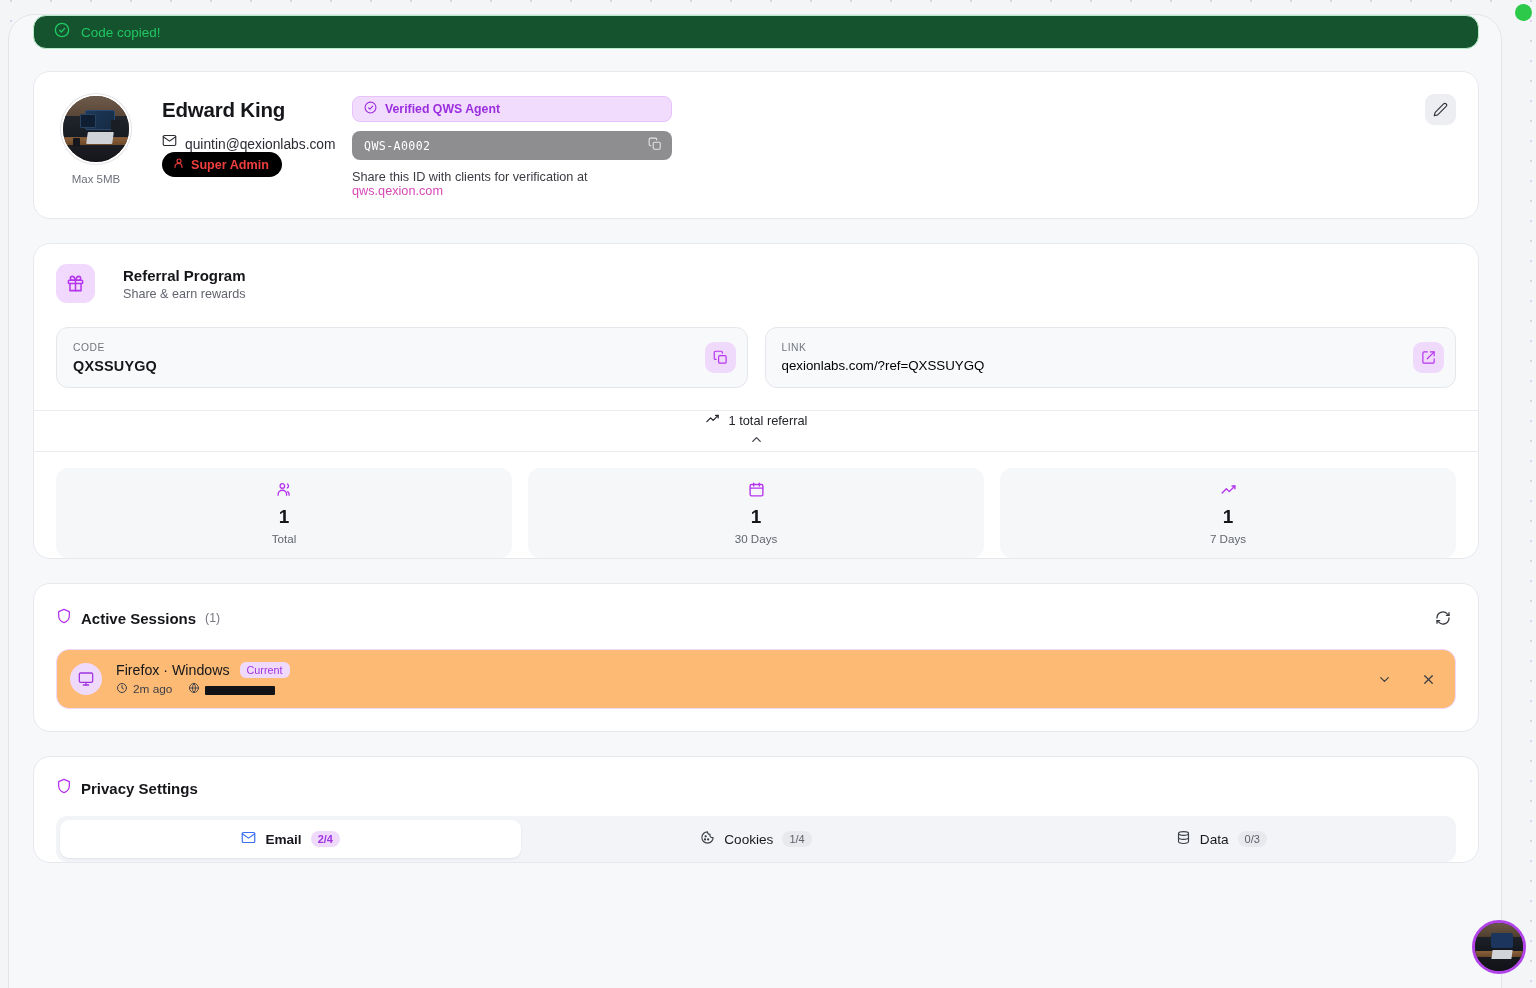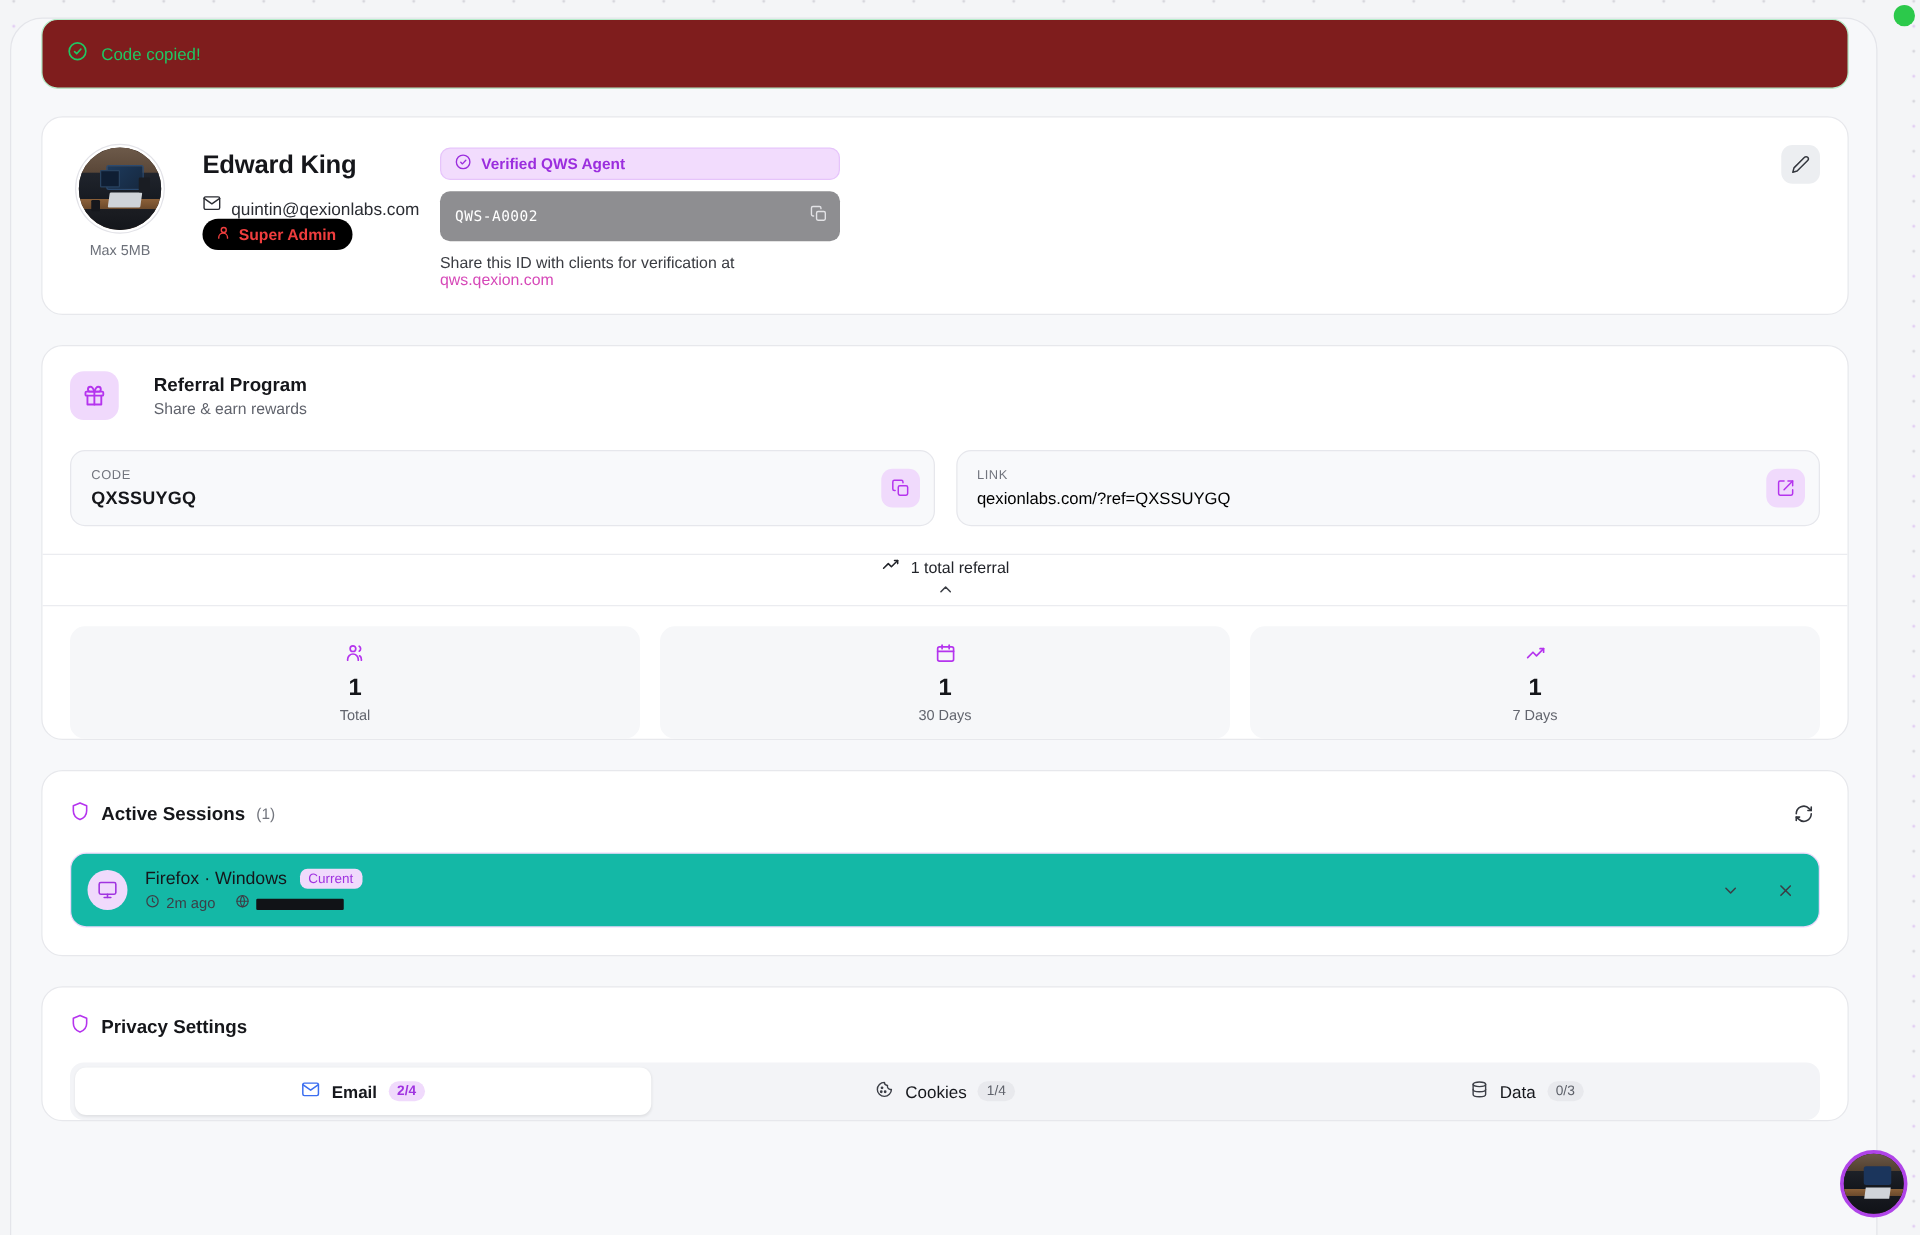--- a/index.html
+++ b/index.html
@@ -61,23 +61,23 @@
   .bell-btn {
     width: 34px; height: 34px;
     display: flex; align-items: center; justify-content: center;
     cursor: pointer;
     background: transparent;
     border: none;
   }
 
   
   .toast {
-    height: 56px;
+    height: 34px;
     border-radius: 13px;
-    background: #7f1d1d;
+    background: #14532d;
     border: 1px solid #b6ecca;
     display: flex;
     align-items: center;
     gap: 11px;
     padding: 0 20px;
     margin: 0 0 22px 0;
   }
   .toast-text {
     font-size: 13.5px;
     color: #20c763;
@@ -196,21 +196,21 @@
     display: flex;
     align-items: center;
     gap: 8px;
     padding: 0 11px;
     font-size: 12.3px;
     font-weight: 600;
     color: #9b2ede;
     margin-bottom: 9px;
   }
   .id-field {
-    height: 40px;
+    height: 29px;
     border-radius: 8px;
     background: #8e8e91;
     display: flex;
     align-items: center;
     justify-content: space-between;
     padding: 0 10px 0 12px;
     margin-bottom: 10px;
     cursor: pointer;
   }
   .id-value {
@@ -368,21 +368,21 @@
     font-size: 12.3px; color: #73767e;
   }
   .icon-btn {
     width: 26px; height: 26px;
     display: flex; align-items: center; justify-content: center;
     cursor: pointer;
   }
   .session-row {
     margin: 18px 22px 22px 22px;
     height: 60px;
-    background: #14b8a6;
+    background: #fdba74;
     border: 1px solid #ecd9fb;
     border-radius: 13px;
     display: flex;
     align-items: center;
     padding: 0 14px 0 13px;
   }
   .session-icon {
     width: 32px; height: 32px;
     border-radius: 50%;
     background: #f0dafc;

